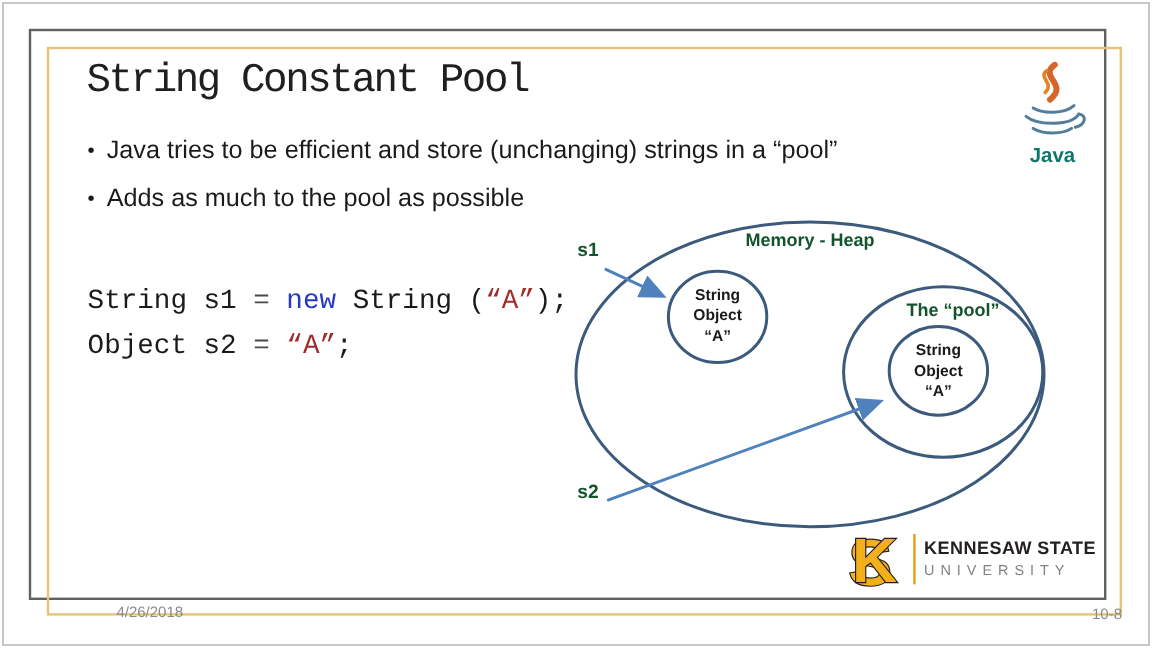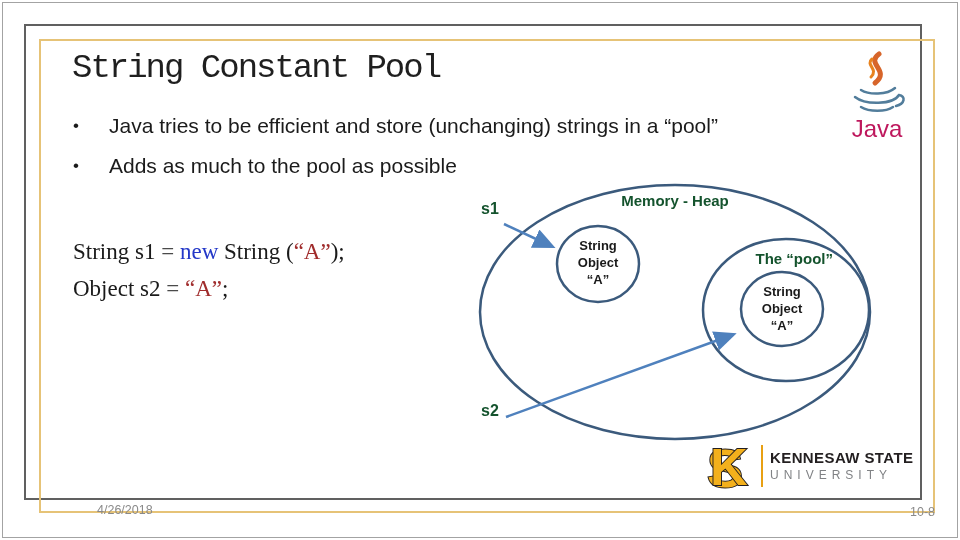--- a/index.html
+++ b/index.html
@@ -8,43 +8,43 @@
   .outer-edge{position:absolute;left:2px;top:2px;right:2px;bottom:2px;border:1px solid #a3a3a3;z-index:0;}
   .gray-frame{position:absolute;left:24px;top:24px;width:894px;height:472px;border:2px solid #606060;z-index:1;}
   .gold-frame{position:absolute;left:39px;top:39px;width:892px;height:470px;border:2px solid #e6c377;z-index:2;}
 
   .title{position:absolute;left:72px;top:40px;margin:0;font-family:"Liberation Mono",monospace;
          font-weight:400;font-size:34px;letter-spacing:-2px;line-height:56px;color:#1f1f1f;z-index:3;}
 
   .bullets{position:absolute;left:73px;top:112px;z-index:3;}
   .bullet-row{display:flex;align-items:flex-start;margin-bottom:13px;font-size:21px;color:#1b1b1b;}
   .bullet-glyph{font-size:17px;line-height:27px;margin-right:10px;}
-  .bullet-text{line-height:27px;margin-left:20px;}
+  .bullet-text{line-height:27px;}
 
-  .code{position:absolute;left:73px;top:233px;z-index:3;font-family:Liberation Serif, serif;
+  .code{position:absolute;left:73px;top:233px;z-index:3;font-family:Liberation Mono, monospace;
         font-size:23px;line-height:37px;}
   .code-line{white-space:pre;}
   .c-plain{color:#1a1a1a;}
   .c-op{color:#4a4a4a;}
   .c-kw{color:#2438c8;}
   .c-str{color:#a02c2c;}
 
   .diagram-svg{position:absolute;left:0;top:0;z-index:5;pointer-events:none;}
   .dlabel{position:absolute;z-index:6;font-weight:700;color:#14532d;}
   .lbl-s1{left:481px;top:200px;font-size:16px;}
   .lbl-s2{left:481px;top:402px;font-size:16px;}
   .lbl-heap{left:595px;top:192px;width:160px;text-align:center;font-size:15px;}
   .lbl-pool{left:733px;top:250px;width:100px;text-align:right;font-size:15px;}
   .obj-text{position:absolute;z-index:6;width:84px;text-align:center;font-size:13px;font-weight:700;
             line-height:17px;color:#1a1a1a;}
   .obj-heap{left:556px;top:237px;}
   .obj-pool{left:740px;top:283px;}
 
   .java-logo{position:absolute;left:845px;top:50px;width:64px;height:88px;z-index:3;text-align:center;}
-  .java-word{font-size:24px;font-weight:400;color:#be185d;line-height:22px;}
+  .java-word{font-size:17px;font-weight:700;color:#0f766e;line-height:22px;}
 
   .ksu{position:absolute;left:698px;top:436px;height:60px;display:flex;align-items:center;z-index:4;}
   .ksu-divider{width:2px;height:42px;background:#e8a013;margin:0 7px 0 5px;}
   .ksu-name{font-size:15px;font-weight:800;letter-spacing:0.4px;color:#231f20;line-height:18px;}
   .ksu-subname{font-size:12px;color:#808285;letter-spacing:5px;line-height:16px;}
 
   .footer-date{position:absolute;left:97px;top:503px;font-size:12.5px;color:#8a8a8a;z-index:3;text-align:right;}
   .footer-page{position:absolute;left:886px;top:505px;font-size:12.5px;color:#8a8a8a;z-index:3;margin-left:24px;}
 </style>
 </head>

